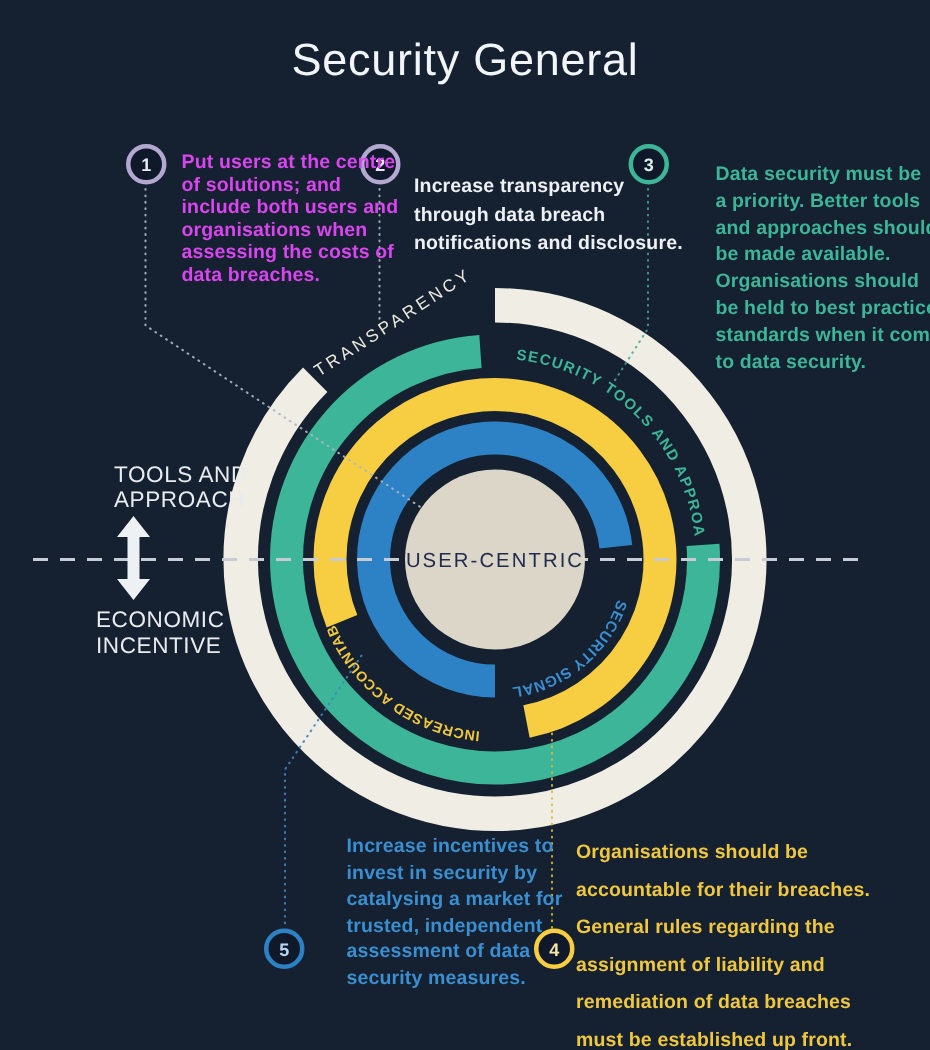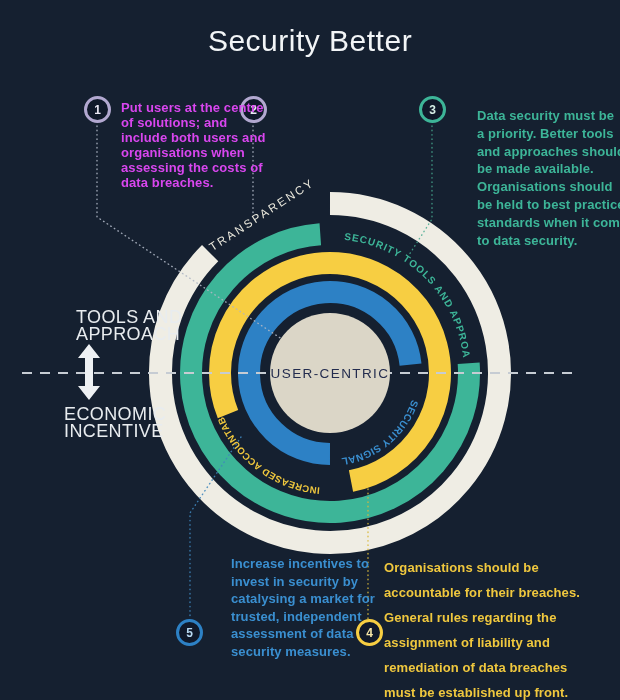--- a/index.html
+++ b/index.html
@@ -27,39 +27,39 @@
     border:3px solid #b2a8d0;background:#10192a;
     display:flex;align-items:center;justify-content:center;
     font-size:12px;font-weight:700;color:#e9e7f3;
   }
   .badge.b1{left:84px;top:96px;}
   .badge.b2{left:240px;top:96px;}
   .badge.b3{left:419px;top:96px;border-color:#3db598;color:#d6efe7;}
   .badge.b4{left:356px;top:619px;border-color:#f7ce42;color:#f6e5a6;}
   .badge.b5{left:176px;top:619px;border-color:#2d81c5;color:#b8d9f2;}
   .axis-label{
-    position:absolute;font-size:18px;font-weight:400;line-height:16.5px;
+    position:absolute;font-size:15px;font-weight:400;line-height:16.5px;
     letter-spacing:.4px;color:#e8ecef;white-space:pre-line;
   }
   .axis-label.top{left:76px;top:309px;}
   .axis-label.bottom{left:64px;top:406px;}
   svg.diagram{position:absolute;left:0;top:0;}
   svg text{font-family:"Liberation Sans","DejaVu Sans",sans-serif;}
   .curved-teal{font-size:10px;letter-spacing:1px;fill:#3db598;font-weight:700;}
   .curved-blue{font-size:10px;letter-spacing:.4px;fill:#3a8fd0;font-weight:700;}
   .curved-yellow{font-size:9.5px;letter-spacing:.4px;fill:#f0c83e;font-weight:700;}
   .transparency-label{font-size:11.5px;letter-spacing:2.4px;fill:#eceade;font-weight:400;}
   .center-label{font-size:13.5px;letter-spacing:1.4px;fill:#232c4e;font-weight:500;}
 </style>
 </head>
 <body>
 
 <div class="stage">
 
-  <h1 class="page-title">Security Better</h1>
+  <h1 class="page-title">Security General</h1>
 
   <svg class="diagram" width="620" height="700" viewBox="0 0 620 700" xmlns="http://www.w3.org/2000/svg">
 
     <path d="M 330 203.5 A 169.5 169.5 0 1 1 210.14 253.14" fill="none" stroke="#efede4" stroke-width="23"></path>
     <path d="M 468.67 363.30 A 139 139 0 1 1 320.30 234.34" fill="none" stroke="#3db598" stroke-width="22"></path>
     <path d="M 228.0 414.2 A 110 110 0 1 1 351.0 481.0" fill="none" stroke="#f7ce42" stroke-width="22"></path>
     <path d="M 330 454 A 81 81 0 1 1 410.56 364.53" fill="none" stroke="#2d81c5" stroke-width="22"></path>
 
     <line x1="22" y1="373" x2="572" y2="373" stroke="#c6ccd3" stroke-width="2" stroke-dasharray="10 8"></line>
 
@@ -111,20 +111,23 @@
   <div class="badge b5">
       <span>5</span>
     </div>
 
   <div class="note n1">Put users at the centre
 of solutions; and
 include both users and
 organisations when
 assessing the costs of
 data breaches.</div>
+  <div class="note n2">Increase transparency
+through data breach
+notifications and disclosure.</div>
   <div class="note n3">Data security must be
 a priority. Better tools
 and approaches should
 be made available.
 Organisations should
 be held to best practice
 standards when it comes
 to data security.</div>
   <div class="note n4">Organisations should be
 accountable for their breaches.

